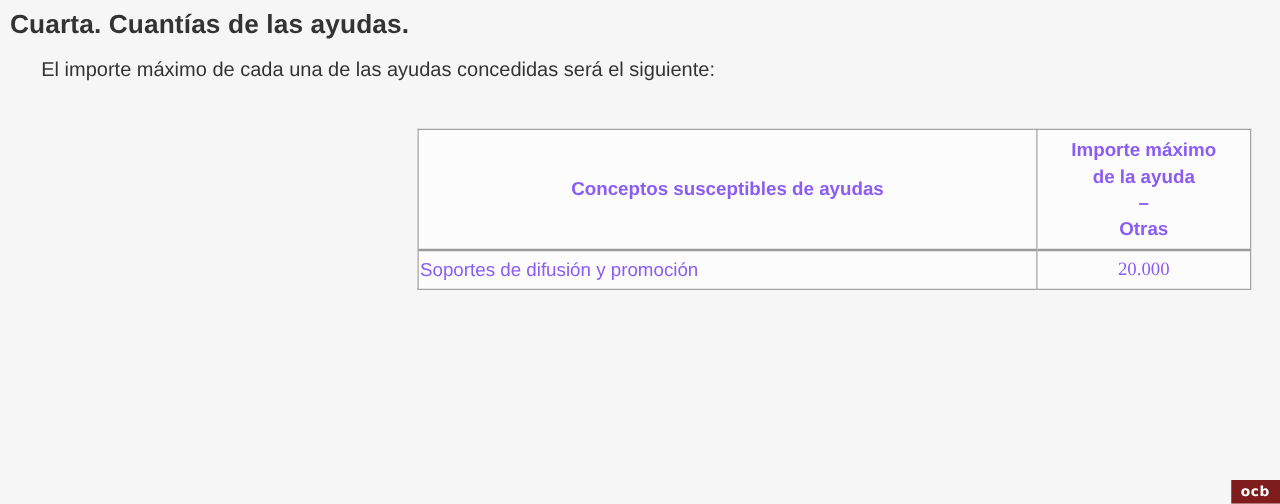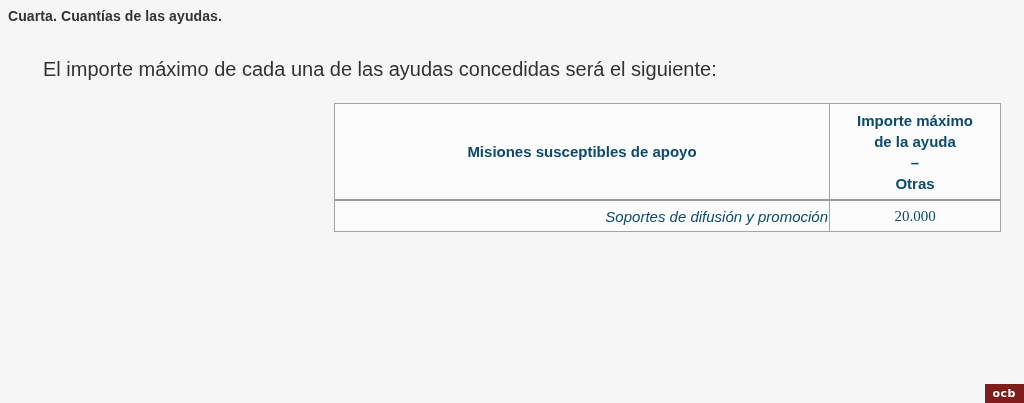--- a/index.html
+++ b/index.html
@@ -13,64 +13,63 @@
     overflow: hidden;
     background: #f6f6f6;
     font-family: "Liberation Sans", "DejaVu Sans", sans-serif;
     color: #333333;
   }
   .heading {
     position: absolute;
     left: 8px;
     top: 8px;
     margin: 0;
-    font-size: 14px;
+    font-size: 21px;
     font-weight: bold;
     color: #333333;
     letter-spacing: 0.1px;
   }
   .intro {
     position: absolute;
     left: 33px;
     top: 48px;
-    margin: 10px;
-    font-size: 20px;
+    margin: 0;
+    font-size: 16px;
     color: #333333;
   }
   .aid-table {
     position: absolute;
     left: 334px;
     top: 103px;
     border-collapse: collapse;
     background: #fcfcfc;
     table-layout: fixed;
     width: 662px;
   }
   .aid-table th,
   .aid-table td {
     border: 1px solid #a4a4a4;
     font-size: 15px;
-    color: #0c4a6e;
+    color: #8b5cf6;
   }
   .aid-table thead th {
     height: 93px;
     text-align: center;
     vertical-align: middle;
     font-weight: bold;
     border-bottom: 2px solid #9c9c9c;
   }
   .col-concept { width: 492px; }
   .col-amount  { width: 168px; }
   .aid-table tbody td {
     height: 28px;
     vertical-align: middle;
   }
   td.concept {
-    text-align: right;
-    font-style: italic;
+    text-align: left;
   }
   td.amount {
     text-align: center;
     font-family: Liberation Serif, serif;
   }
   .amount-header-line {
     display: block;
     line-height: 1.4;
   }
   .watermark {
@@ -93,21 +92,21 @@
 
 <div>
 
   <h1 class="heading">Cuarta. Cuantías de las ayudas.</h1>
 
   <p class="intro">El importe máximo de cada una de las ayudas concedidas será el siguiente:</p>
 
   <table class="aid-table">
     <thead>
       <tr>
-        <th class="col-concept">Misiones susceptibles de apoyo</th>
+        <th class="col-concept">Conceptos susceptibles de ayudas</th>
         <th class="col-amount">
           <span class="amount-header-line">Importe máximo</span>
           <span class="amount-header-line">de la ayuda</span>
           <span class="amount-header-line">–</span>
           <span class="amount-header-line">Otras</span>
         </th>
       </tr>
     </thead>
     <tbody>
       <tr>

